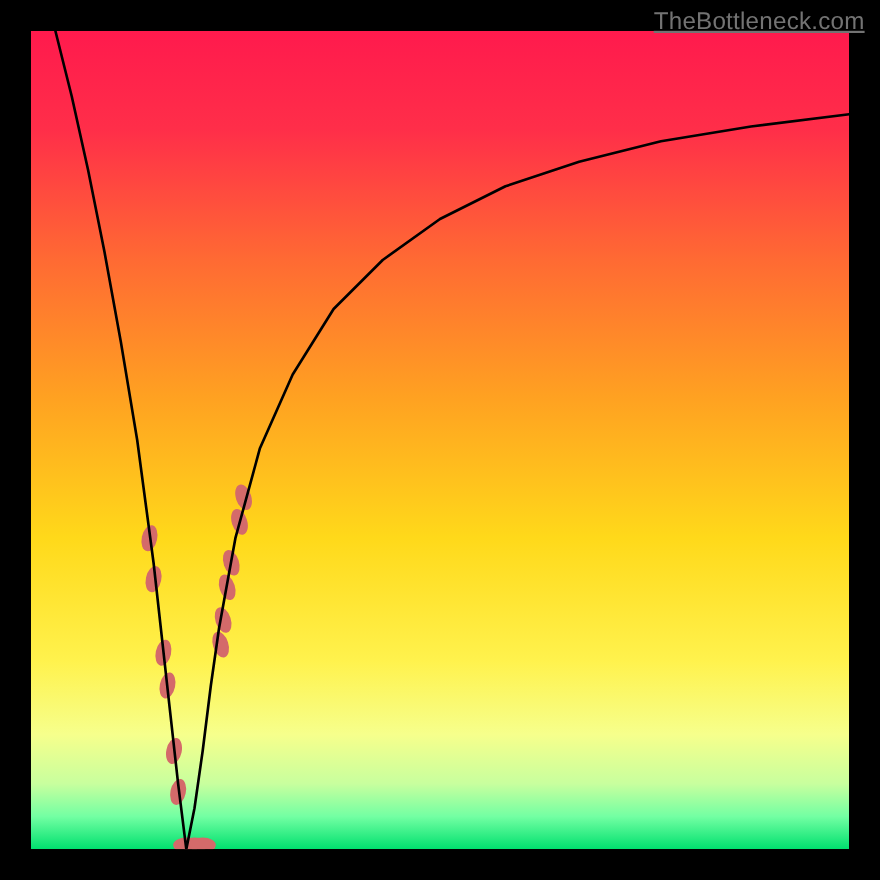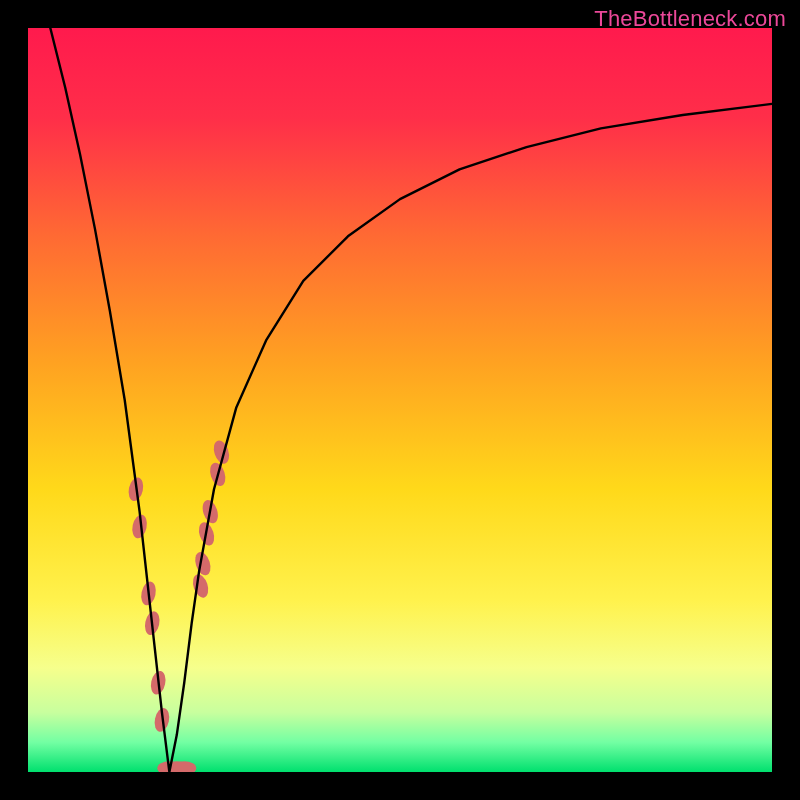--- a/index.html
+++ b/index.html
@@ -38,24 +38,25 @@
     position: absolute;
     left: 0;
     top: 0;
     width: 100%;
     height: 100%;
   }
   .watermark {
     position: absolute;
     top: 6px;
     right: 14px;
-    color: #ec4899;
+    color: #737373;
     font-size: 22px;
     font-weight: 400;
     letter-spacing: 0.2px;
+    text-decoration: underline;
   }
 </style>
 </head>
 <body>
 
 <div class="frame">
   <div class="plot">
     <svg class="gradient" viewBox="0 0 744 744" preserveAspectRatio="none">
       <defs>
         <linearGradient id="bg" x1="0" y1="0" x2="0" y2="1">

